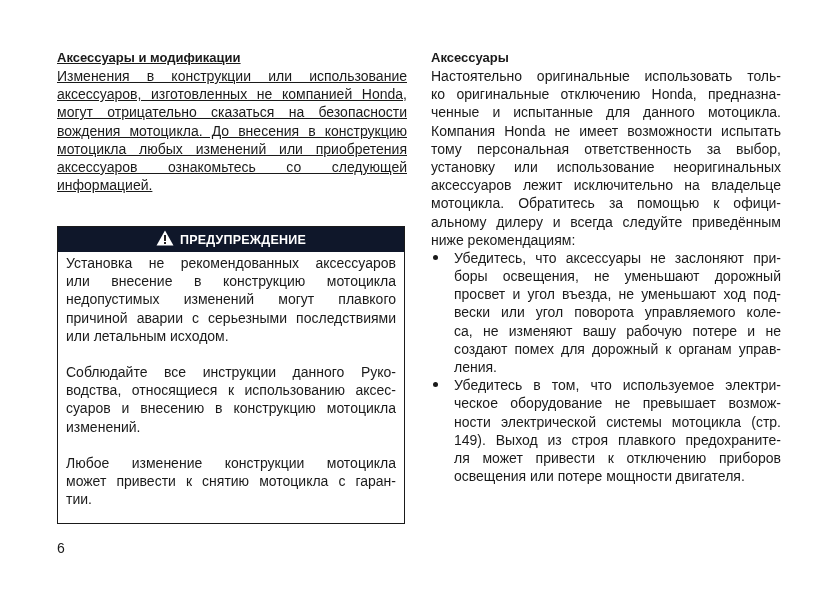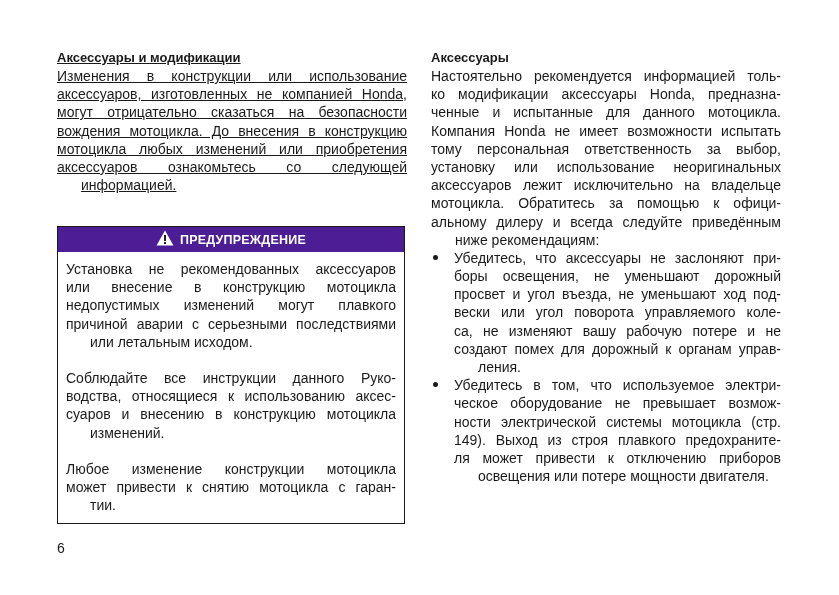--- a/index.html
+++ b/index.html
@@ -6,31 +6,31 @@
   body {
     width: 839px; height: 595px; position: relative; overflow: hidden;
     font-family: "Liberation Sans", sans-serif; color: #1a1a1a;
   }
   .col { position: absolute; top: 49px; width: 350px; }
   .col-left { left: 57px; text-decoration: underline; }
   .col-right { left: 431px; }
   .heading { font-weight: bold; font-size: 13px; line-height: 17px; margin: 0 0 1px 0; }
   .para { font-size: 14px; line-height: 18.2px; }
   .line { display: block; text-align: justify; text-align-last: justify; white-space: nowrap; height: 18.2px; }
-  .line.last { text-align-last: left; margin-left: 24px; }
+  .line.last { text-align-last: left; }
   .warn-box {
     position: absolute; left: 57px; top: 226px; width: 348px; height: 298px;
     border: 1.5px solid #1a1a1a; box-sizing: border-box;
   }
   .warn-header {
-    background: #4c1d95; color: #fff; height: 25px;
+    background: #0f172a; color: #fff; height: 25px;
     display: flex; align-items: center; justify-content: center; gap: 6px;
     font-weight: bold; font-size: 12.5px; letter-spacing: 0.2px;
   }
-  .warn-body { padding: 8px 8px 0 8px; }
+  .warn-body { padding: 2px 8px 0 8px; }
   .warn-body .para { margin-bottom: 18px; }
   .bullet-item { position: relative; padding-left: 23px; }
   .bullet-dot {
     position: absolute; left: 2px; top: 6px; width: 5px; height: 5px; border-radius: 50%; background: #1a1a1a;
   }
   .page-number { position: absolute; left: 57px; top: 540px; font-size: 14px; }
 </style>
 </head>
 <body>
 
@@ -76,22 +76,22 @@
       <span class="line">Любое изменение конструкции мотоцикла</span>
       <span class="line">может привести к снятию мотоцикла с гаран-</span>
       <span class="line last">тии.</span>
     </div>
   </div>
 </div>
 
 <div class="col col-right">
   <div class="heading">Аксессуары</div>
   <div class="para">
-    <span class="line">Настоятельно рекомендуется информацией толь-</span>
-    <span class="line">ко модификации аксессуары Honda, предназна-</span>
+    <span class="line">Настоятельно оригинальные использовать толь-</span>
+    <span class="line">ко оригинальные отключению Honda, предназна-</span>
     <span class="line">ченные и испытанные для данного мотоцикла.</span>
     <span class="line">Компания Honda не имеет возможности испытать</span>
     <span class="line">тому персональная ответственность за выбор,</span>
     <span class="line">установку или использование неоригинальных</span>
     <span class="line">аксессуаров лежит исключительно на владельце</span>
     <span class="line">мотоцикла. Обратитесь за помощью к офици-</span>
     <span class="line">альному дилеру и всегда следуйте приведённым</span>
     <span class="line last">ниже рекомендациям:</span>
   </div>
   <div class="para bullet-item">

